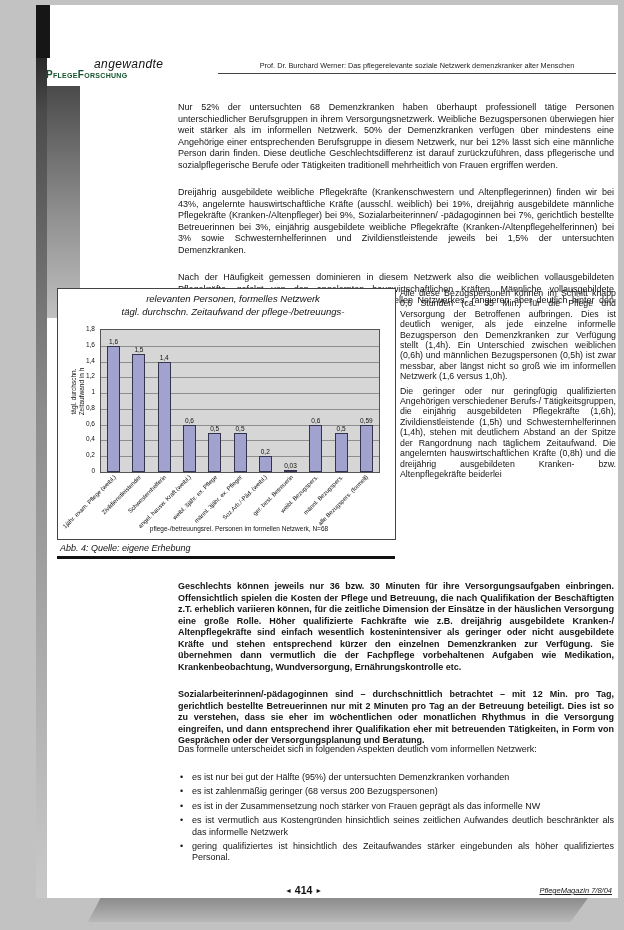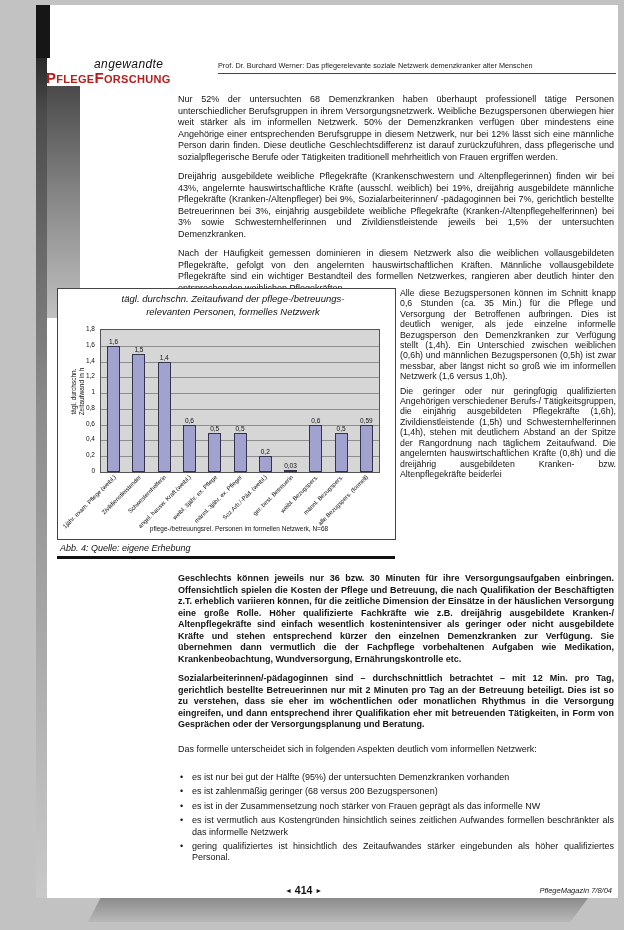--- a/index.html
+++ b/index.html
@@ -14,27 +14,27 @@
     background:linear-gradient(180deg,#0a0a0a,#4b4b4b 12%,#8b8b8b 45%,#b9b9b9 85%,#c9c9c9);}
   .corner-block{position:absolute;left:36px;top:5px;width:14px;height:53px;background:#161616;}
   .bottom-shadow{position:absolute;left:88px;top:898px;width:500px;height:24px;
     background:linear-gradient(180deg,#8b8b8b,#b8b8b8);
     clip-path:polygon(2.5% 0,100% 0,96.5% 100%,0 100%);}
   .deco-bar{position:absolute;left:47px;top:86px;width:33px;height:232px;
     background:linear-gradient(180deg,#4a4a4a,#8f8f8f 55%,#c0c0c0);}
 
   .logo{position:absolute;left:46px;top:57px;width:160px;}
   .logo-top{font-style:italic;font-size:12px;color:#111;margin-left:48px;letter-spacing:.4px;}
-  .logo-main{font-variant:small-caps;font-weight:bold;font-size:15px;color:#b91c1c;
+  .logo-main{font-variant:small-caps;font-weight:bold;font-size:10px;color:#14532d;
     letter-spacing:.3px;margin-top:-2px;}
   .running-head{position:absolute;left:218px;top:61px;width:398px;font-size:7.3px;color:#222;
-    border-bottom:1px solid #444;padding-bottom:3px;}
+    border-bottom:1px solid #444;padding-bottom:3px;text-align:center;}
 
   .txt{font-size:9px;line-height:11.5px;color:#141414;text-align:justify;}
-  .txt p{margin:8px 0 5px 0;}
+  .txt p{margin:16px 0 5px 0;}
   .intro{position:absolute;left:178px;top:86px;width:436px;}
   .rightcol{position:absolute;left:400px;top:288px;width:216px;font-size:8.8px;line-height:10.4px;}
   .rightcol p{margin:0 0 4px 0;}
   .body2{position:absolute;left:178px;top:565px;width:436px;font-weight:bold;}
   .body3{position:absolute;left:178px;top:744px;width:436px;}
   .bullets{position:absolute;left:180px;top:772px;width:434px;margin:0;padding:0;list-style:none;
     font-size:9px;line-height:11.4px;color:#141414;}
   .bullets li{margin:0 0 3px 0;padding-left:12px;position:relative;text-align:justify;}
   .bullets li .dot{position:absolute;left:0;top:0;}
 
@@ -53,21 +53,21 @@
   .xlabels{position:absolute;left:42px;top:185px;width:278px;height:52px;}
   .xlabel{position:absolute;top:0;width:0;}
   .xlabel span{display:block;width:92px;margin-left:-92px;text-align:right;font-size:6px;
     line-height:7px;color:#111;white-space:nowrap;transform-origin:100% 0;transform:rotate(-45deg);}
   .xlab{position:absolute;left:42px;top:236px;width:278px;text-align:center;font-size:6.5px;color:#111;}
   .fig-caption{position:absolute;left:60px;top:543px;font-size:9px;font-style:italic;color:#111;}
   .thick-rule{position:absolute;left:57px;top:556px;width:338px;height:3px;background:#111;}
 
   .footer-page{position:absolute;left:285px;top:884px;font-size:10.5px;font-weight:bold;color:#111;}
   .footer-page .tri{font-size:7px;vertical-align:1px;font-weight:normal;}
-  .footer-right{position:absolute;right:12px;top:886px;font-size:7.5px;font-style:italic;color:#222;}
+  .footer-right{position:absolute;right:12px;top:886px;font-size:7.5px;font-style:italic;color:#222;text-decoration:underline;}
 </style>
 </head>
 <body>
 
 <div class="page"></div>
 <div class="page-curl"></div>
 <div class="corner-block"></div>
 <div class="bottom-shadow"></div>
 <div class="deco-bar"></div>
 
@@ -78,22 +78,22 @@
 <div class="running-head">Prof. Dr. Burchard Werner: Das pflegerelevante soziale Netzwerk demenzkranker alter Menschen</div>
 
 <div class="intro txt">
   <p>Nur 52% der untersuchten 68 Demenzkranken haben überhaupt professionell tätige Personen unterschiedlicher Berufsgruppen in ihrem Versorgungsnetzwerk. Weibliche Bezugspersonen überwiegen hier weit stärker als im informellen Netzwerk. 50% der Demenzkranken verfügen über mindestens eine Angehörige einer entsprechenden Berufsgruppe in diesem Netzwerk, nur bei 12% lässt sich eine männliche Person darin finden. Diese deutliche Geschlechtsdifferenz ist darauf zurückzuführen, dass pflegerische und sozialpflegerische Berufe oder Tätigkeiten traditionell mehrheitlich von Frauen ergriffen werden.</p>
   <p>Dreijährig ausgebildete weibliche Pflegekräfte (Krankenschwestern und Altenpflegerinnen) finden wir bei 43%, angelernte hauswirtschaftliche Kräfte (ausschl. weiblich) bei 19%, dreijährig ausgebildete männliche Pflegekräfte (Kranken-/Altenpfleger) bei 9%, Sozialarbeiterinnen/ -pädagoginnen bei 7%, gerichtlich bestellte Betreuerinnen bei 3%, einjährig ausgebildete weibliche Pflegekräfte (Kranken-/Altenpflegehelferinnen) bei 3% sowie Schwesternhelferinnen und Zivildienstleistende jeweils bei 1,5% der untersuchten Demenzkranken.</p>
   <p>Nach der Häufigkeit gemessen dominieren in diesem Netzwerk also die weiblichen vollausgebildeten Pflegekräfte, gefolgt von den angelernten hauswirtschaftlichen Kräften. Männliche vollausgebildete Pflegekräfte sind ein wichtiger Bestandteil des formellen Netzwerkes, rangieren aber deutlich hinter den entsprechenden weiblichen Pflegekräften.</p>
 </div>
 
 <div class="figure">
   <div class="fig-title">
+    <div>relevanten Personen, formelles Netzwerk</div>
     <div>tägl. durchschn. Zeitaufwand der pflege-/betreuungs-</div>
-    <div>relevanten Personen, formelles Netzwerk</div>
   </div>
   <div class="ylab">tägl. durchschn. Zeitaufwand in h</div>
   <div class="yticks">
       <div class="ytick" style="top: 138px;">0</div>
       <div class="ytick" style="top: 122.222px;">0,2</div>
       <div class="ytick" style="top: 106.444px;">0,4</div>
       <div class="ytick" style="top: 90.6667px;">0,6</div>
       <div class="ytick" style="top: 74.8889px;">0,8</div>
       <div class="ytick" style="top: 59.1111px;">1</div>
       <div class="ytick" style="top: 43.3333px;">1,2</div>
@@ -180,21 +180,21 @@
 
 <div class="body2 txt">
   <p>Geschlechts können jeweils nur 36 bzw. 30 Minuten für ihre Versorgungsaufgaben einbringen. Offensichtlich spielen die Kosten der Pflege und Betreuung, die nach Qualifikation der Beschäftigten z.T. erheblich variieren können, für die zeitliche Dimension der Einsätze in der häuslichen Versorgung eine große Rolle. Höher qualifizierte Fachkräfte wie z.B. dreijährig ausgebildete Kranken-/ Altenpflegekräfte sind einfach wesentlich kostenintensiver als geringer oder nicht ausgebildete Kräfte und stehen entsprechend kürzer den einzelnen Demenzkranken zur Verfügung. Sie übernehmen dann vermutlich die der Fachpflege vorbehaltenen Aufgaben wie Medikation, Krankenbeobachtung, Wundversorgung, Ernährungskontrolle etc.</p>
   <p>Sozialarbeiterinnen/-pädagoginnen sind – durchschnittlich betrachtet – mit 12 Min. pro Tag, gerichtlich bestellte Betreuerinnen nur mit 2 Minuten pro Tag an der Betreuung beteiligt. Dies ist so zu verstehen, dass sie eher im wöchentlichen oder monatlichen Rhythmus in die Versorgung eingreifen, und dann entsprechend ihrer Qualifikation eher mit betreuenden Tätigkeiten, in Form von Gesprächen oder der Versorgungsplanung und Beratung.</p>
 </div>
 <div class="body3 txt">Das formelle unterscheidet sich in folgenden Aspekten deutlich vom informellen Netzwerk:</div>
 <ul class="bullets">
     <li><span class="dot">•</span><span>es ist nur bei gut der Hälfte (95%) der untersuchten Demenzkranken vorhanden</span></li>
     <li><span class="dot">•</span><span>es ist zahlenmäßig geringer (68 versus 200 Bezugspersonen)</span></li>
     <li><span class="dot">•</span><span>es ist in der Zusammensetzung noch stärker von Frauen geprägt als das informelle NW</span></li>
-    <li><span class="dot">•</span><span>es ist vermutlich aus Kostengründen hinsichtlich seines zeitlichen Aufwandes formellen beschränkter als das informelle Netzwerk</span></li>
+    <li><span class="dot">•</span><span>es ist vermutlich aus Kostengründen hinsichtlich seines zeitlichen Aufwandes deutlich beschränkter als das informelle Netzwerk</span></li>
     <li><span class="dot">•</span><span>gering qualifiziertes ist hinsichtlich des Zeitaufwandes stärker eingebunden als höher qualifiziertes Personal.</span></li>
   </ul>
 
 <div class="footer-page">
   <span class="tri">◄</span>
   <span>414</span>
   <span class="tri">►</span>
 </div>
 <div class="footer-right">PflegeMagazin 7/8/04</div>
 

